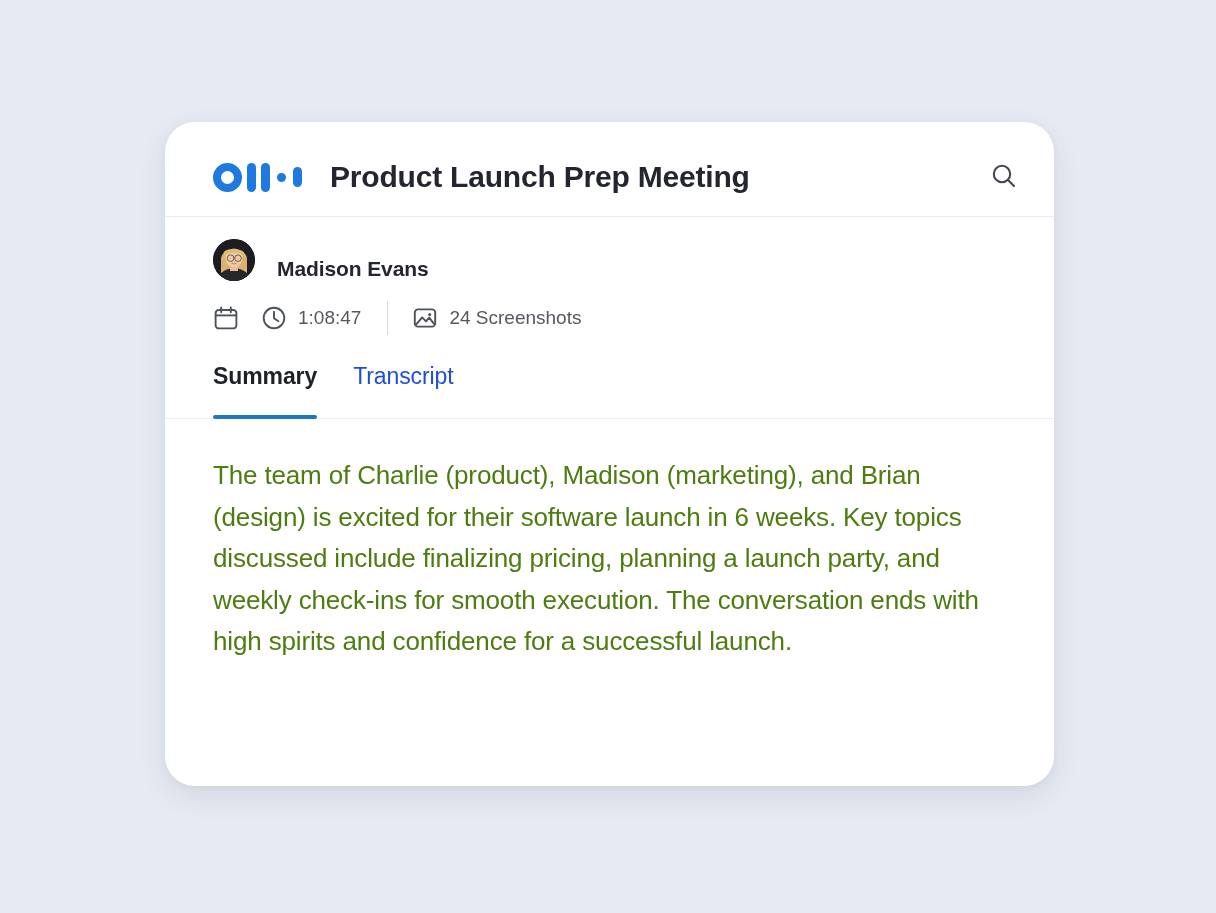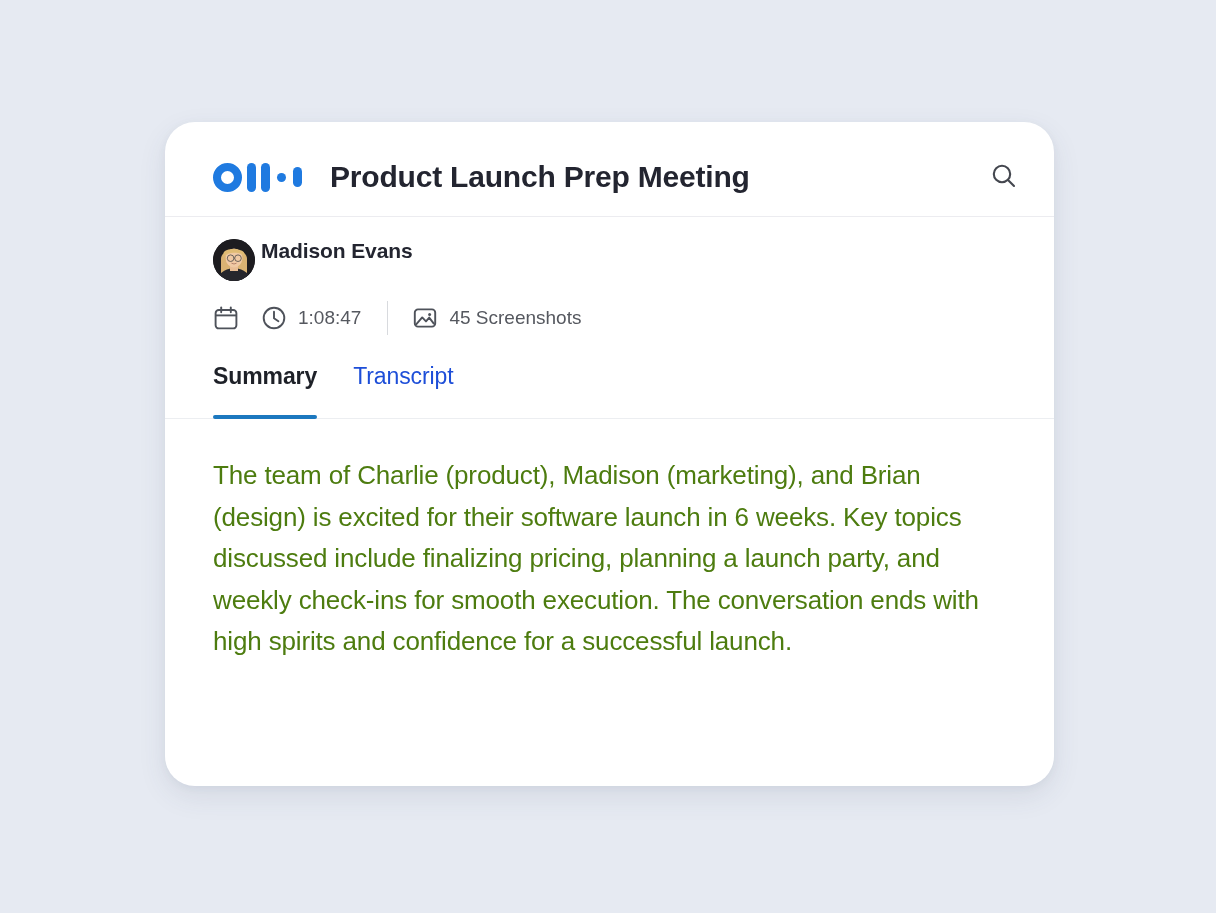--- a/index.html
+++ b/index.html
@@ -88,22 +88,22 @@
     color: #44474f;
   }
 
   
   .card-body {
     padding: 0 48px;
   }
 
   .speaker-row {
     display: flex;
-    align-items: flex-start;
-    gap: 6px;
+    align-items: flex-end;
+    gap: 22px;
     padding-top: 22px;
   }
 
   .avatar {
     width: 42px;
     height: 42px;
     border-radius: 50%;
     overflow: hidden;
     flex: none;
     background: #1a1a1e;
@@ -287,21 +287,21 @@
       <div class="meta-divider"></div>
 
       <div class="meta-item" style="margin-left:0">
         <span class="meta-icon">
           <svg width="26" height="26" viewBox="0 0 26 26" fill="none">
             <rect x="2.8" y="4.4" width="20.4" height="17.2" rx="3.2" stroke="#4e525a" stroke-width="1.9"></rect>
             <path d="M4.4 19.2 L10.2 12.4 L14 16.4 L17.2 12.6 L21.8 18.6" stroke="#4e525a" stroke-width="1.9" stroke-linecap="round" stroke-linejoin="round"></path>
             <circle cx="17.6" cy="9.6" r="1.5" fill="#4e525a"></circle>
           </svg>
         </span>
-        <span>45 Screenshots</span>
+        <span>24 Screenshots</span>
       </div>
     </div>
 
     <div class="tabs">
       <button class="tab active">Summary</button>
       <button class="tab inactive">Transcript</button>
     </div>
 
     <div class="summary">The team of Charlie (product), Madison (marketing), and Brian (design) is excited for their software launch in 6 weeks. Key topics discussed include finalizing pricing, planning a launch party, and weekly check-ins for smooth execution. The conversation ends with high spirits and confidence for a successful launch.</div>
 

